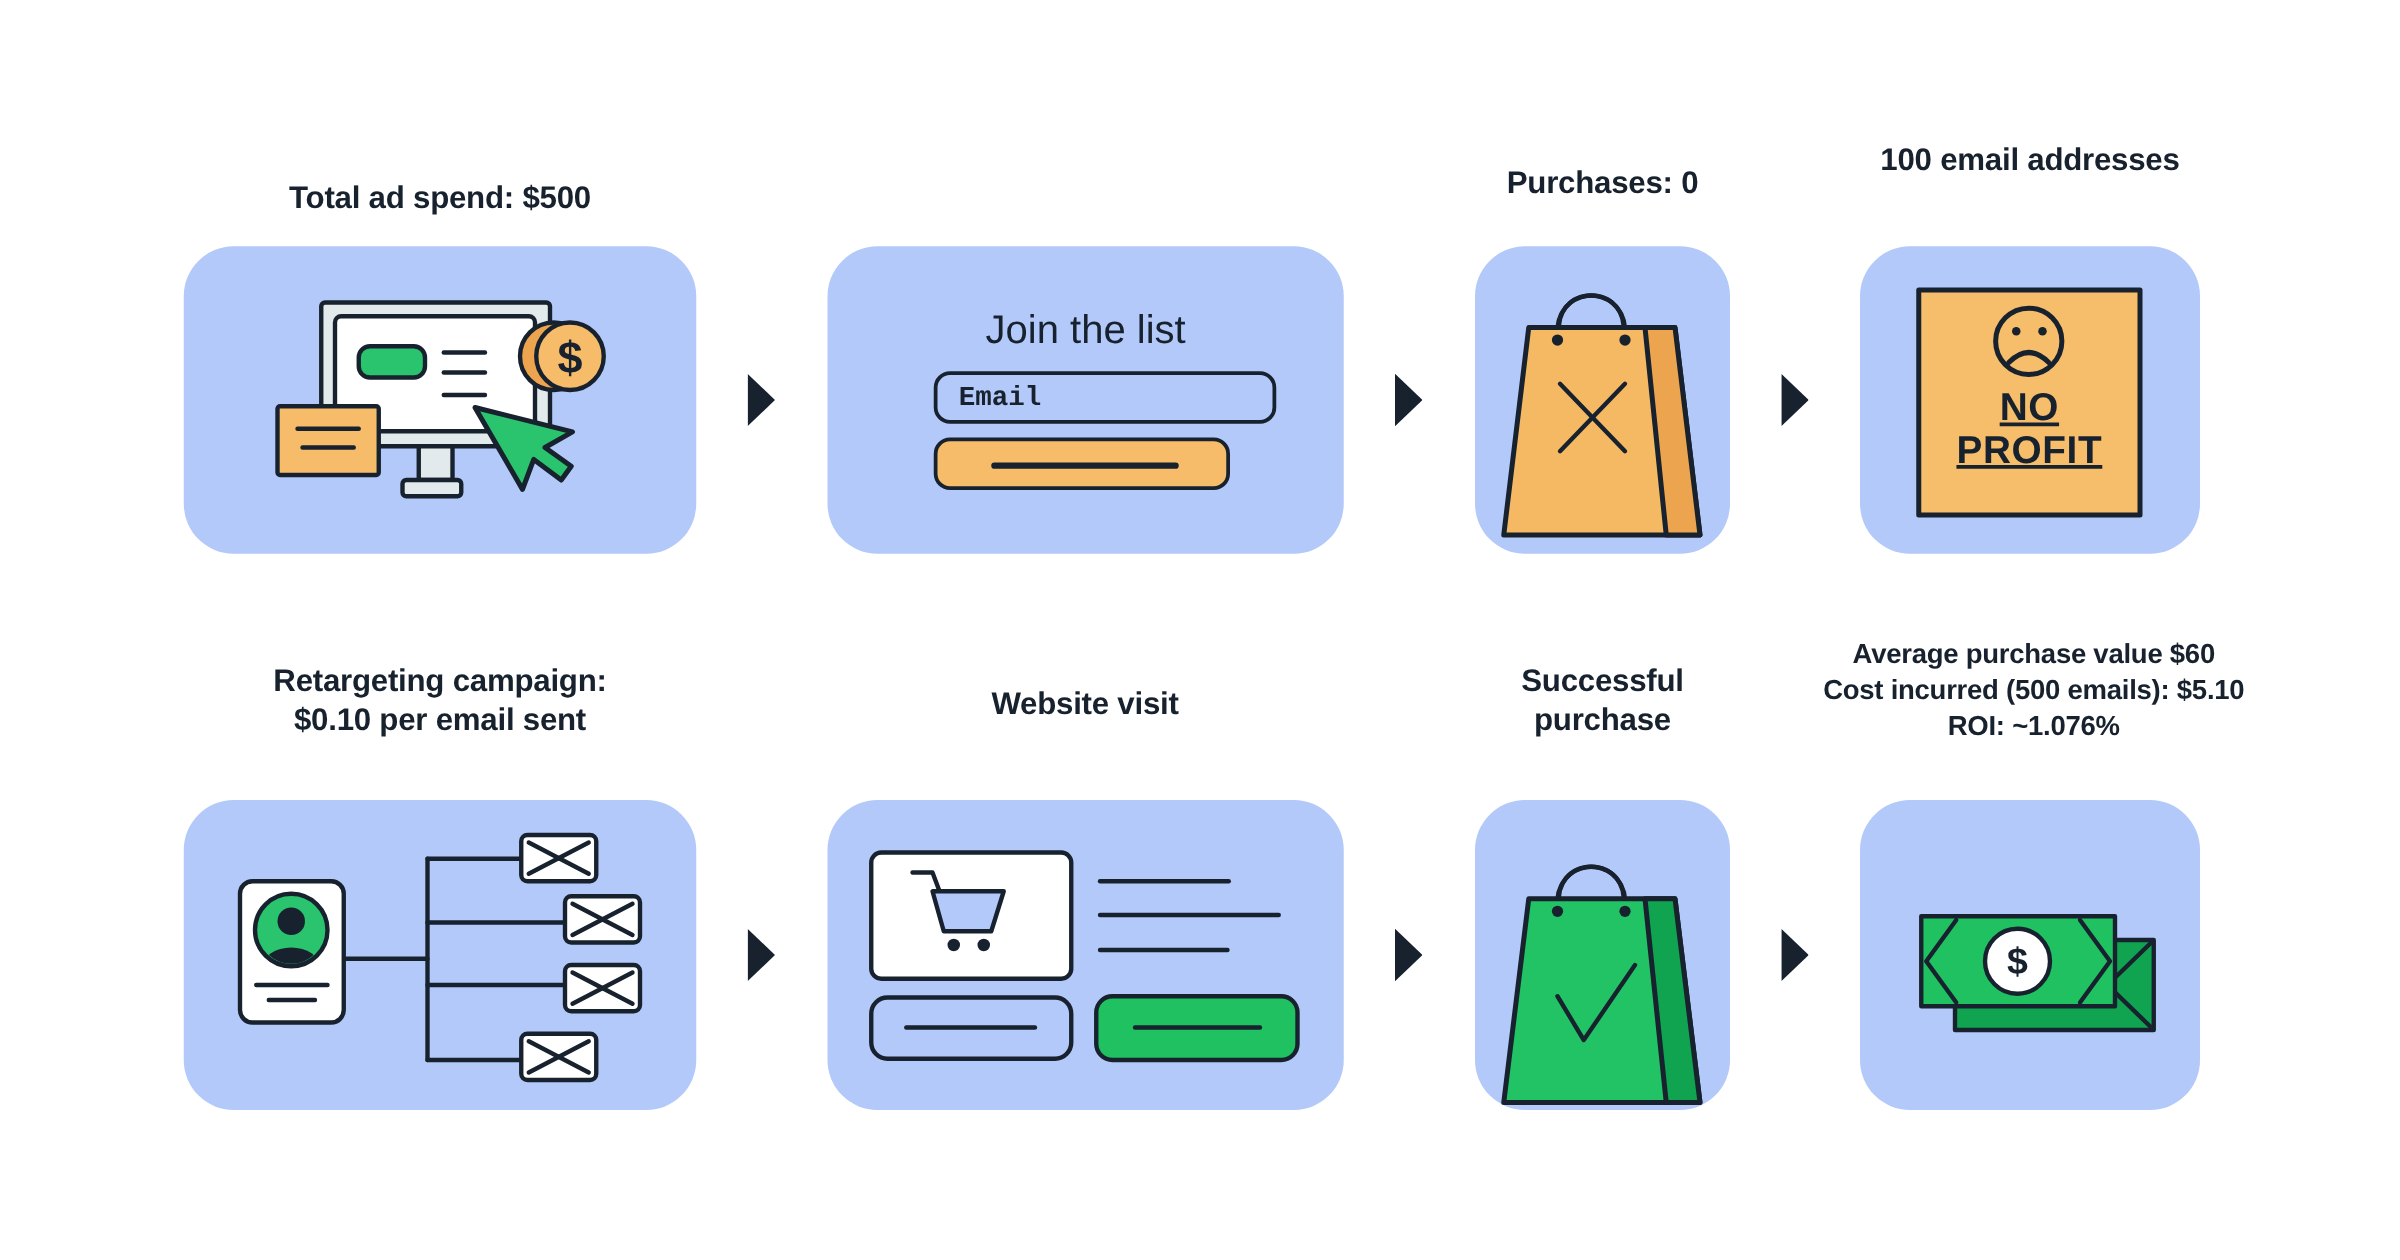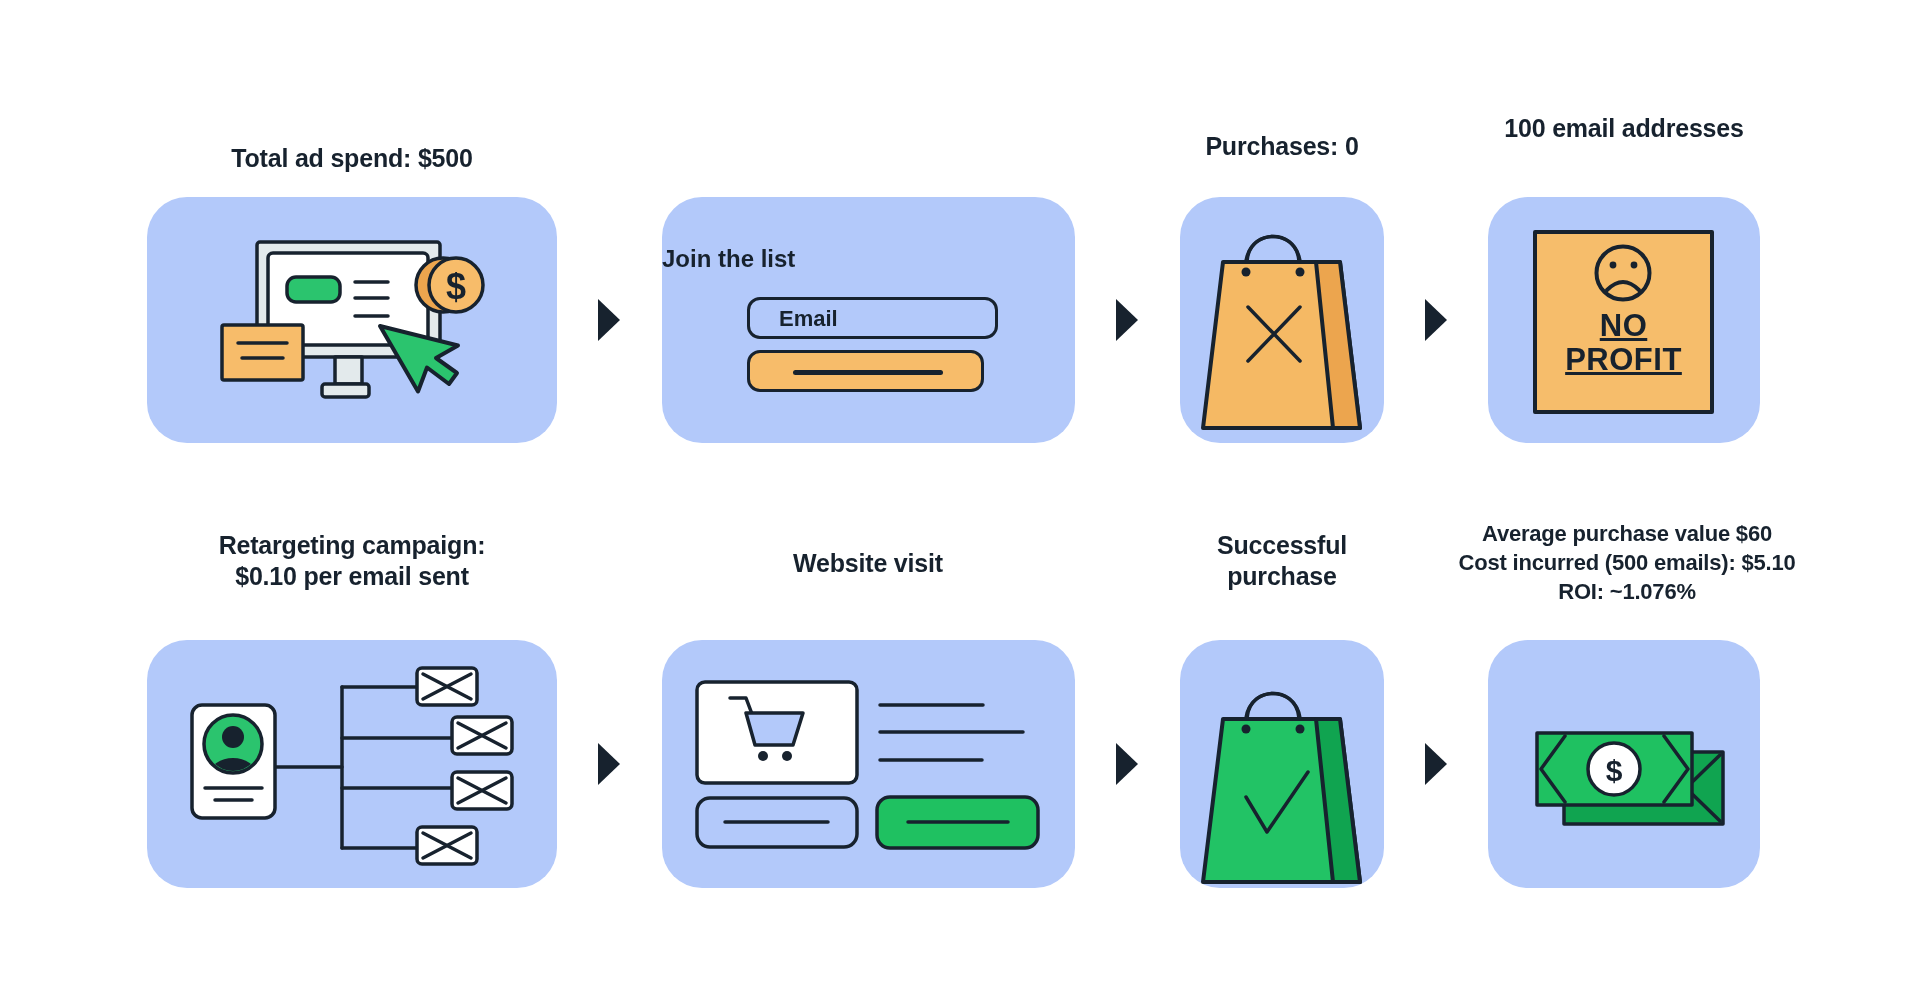--- a/index.html
+++ b/index.html
@@ -21,37 +21,37 @@
   .c24{left:1488px;top:640px;width:272px;height:248px}
   .title{position:absolute;width:500px;text-align:center;color:var(--ink);
          font-weight:700;font-size:25px;line-height:32px;letter-spacing:-0.2px;}
   .t11{left:102px;top:142px}
   .t12{left:618px;top:130px}
   .t13{left:1032px;top:130px}
   .t14{left:1374px;top:112px}
   .t21{left:102px;top:530px;line-height:31px}
   .t22{left:618px;top:547px}
   .t23{left:1032px;top:530px;line-height:31px}
-  .t24{left:1377px;top:519px;font-size:22px;line-height:29px}
+  .t24{left:1377px;top:508px;font-size:22px;line-height:29px}
   .arrow{position:absolute;width:22px;height:42px;background:var(--ink);
          clip-path:polygon(0 0,100% 50%,0 100%);}
   .a1{left:598px;top:299px}.a2{left:1116px;top:299px}.a3{left:1425px;top:299px}
   .a4{left:598px;top:743px}.a5{left:1116px;top:743px}.a6{left:1425px;top:743px}
   .icon-svg{position:absolute;left:0;top:0;width:100%;height:100%;overflow:visible}
   
   .st{stroke:var(--ink);stroke-width:3.5;fill:none;stroke-linecap:round;stroke-linejoin:round}
   .st4{stroke:var(--ink);stroke-width:4;fill:none;stroke-linecap:round;stroke-linejoin:round}
   .fill-ink{fill:var(--ink)}
   svg text{font-family:"Liberation Sans",sans-serif;font-weight:800;fill:var(--ink)}
   
-  .form-heading{position:absolute;left:0;top:48px;width:100%;
-                font-size:24px;font-weight:700;color:var(--ink);}
-  .email-input{position:absolute;left:85px;top:100px;width:251px;height:42px;
+  .form-heading{position:absolute;left:0;top:48px;width:100%;text-align:center;
+                font-size:32px;font-weight:400;color:var(--ink);}
+  .email-input{position:absolute;left:85px;top:100px;width:274px;height:42px;
                border:3px solid var(--ink);border-radius:13px;
-               font-size:22px;font-weight:700;color:var(--ink);line-height:38px;padding-left:29px;}
+               font-size:22px;font-weight:700;color:var(--ink);line-height:38px;padding-left:17px;font-family:Liberation Mono, monospace;}
   .signup-button{position:absolute;left:85px;top:153px;width:237px;height:42px;
                  border:3px solid var(--ink);border-radius:13px;background:var(--orange-soft);}
   .signup-button .btn-line{position:absolute;left:43px;top:17px;width:150px;height:4.5px;
                  background:var(--ink);border-radius:3px;}
   
   .noprofit-text{position:absolute;left:47px;top:112px;width:177px;text-align:center;
                  font-size:31px;line-height:34px;font-weight:800;color:var(--ink);letter-spacing:0.5px;text-decoration:underline;}
 </style>
 </head>
 <body>

